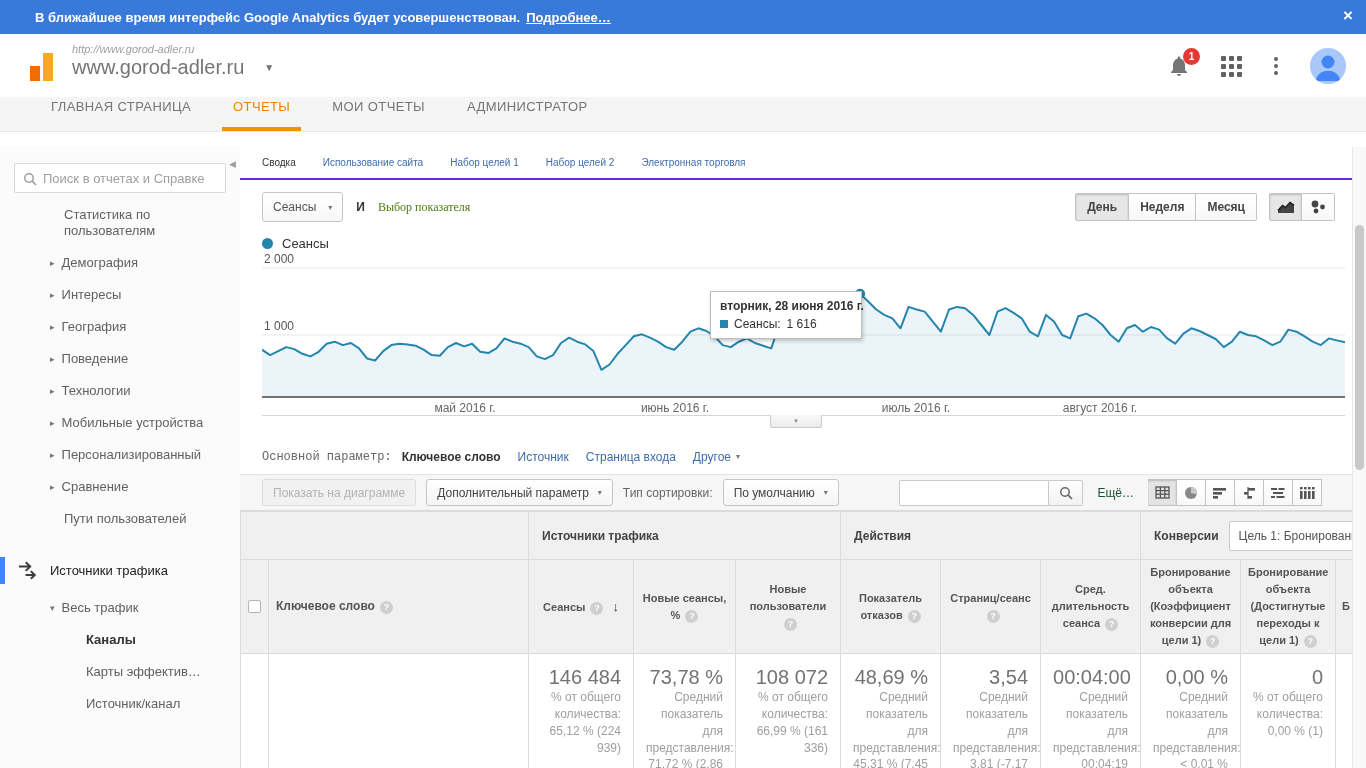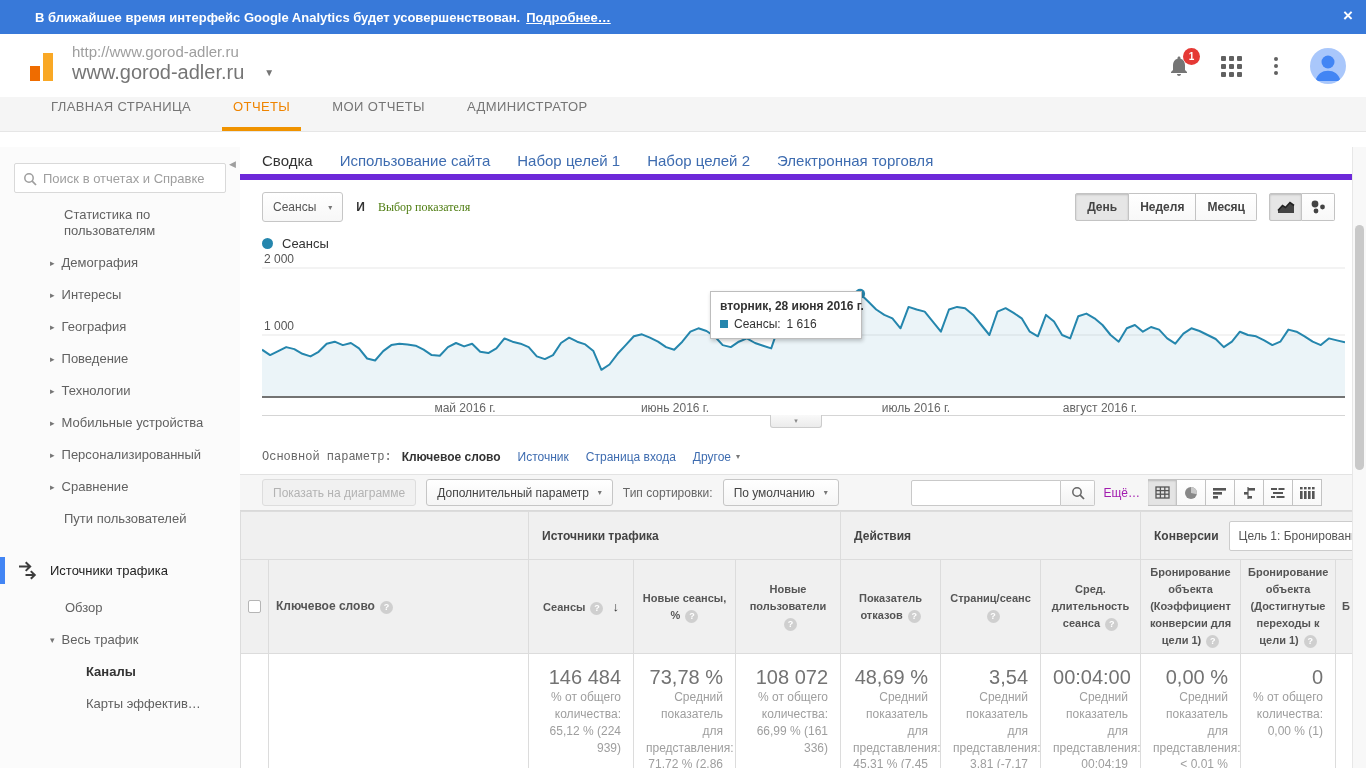--- a/index.html
+++ b/index.html
@@ -10,21 +10,21 @@
   .banner{position:absolute;top:0;left:0;width:100%;height:34px;background:#3879d9;color:#fff;display:flex;align-items:center;padding-left:35px;font-size:13px;font-weight:bold;z-index:30;}
   .banner .blink{color:#fff;text-decoration:underline;margin-left:6px;cursor:pointer;}
   .banner .close{position:absolute;right:13px;top:7px;font-size:17px;font-weight:bold;cursor:pointer;line-height:18px;}
 
   
   .header{position:absolute;top:34px;left:0;width:100%;height:63px;background:#fff;z-index:25;}
   .logo{position:absolute;left:30px;top:15px;width:32px;height:32px;display:flex;align-items:flex-end;gap:3px;}
   .logo .b1{width:10px;height:15px;background:#ef6c00;}
   .logo .b2{width:10px;height:28px;background:#f9a825;}
   .acct{position:absolute;left:72px;top:9px;}
-  .acct .url{font-size:15px;color:#9e9e9e;}
+  .acct .url{font-size:11px;color:#9e9e9e;font-style:italic;}
   .acct .namewrap{display:flex;align-items:center;gap:20px;margin-top:1px;cursor:pointer;}
   .acct .name{font-size:20px;color:#757575;}
   .acct .dd{font-size:10px;color:#757575;}
   .hicons{position:absolute;right:20px;top:14px;display:flex;align-items:center;gap:30px;height:36px;}
   .bellwrap{position:relative;width:24px;height:24px;cursor:pointer;}
   .badge{position:absolute;top:-6px;right:-9px;min-width:17px;height:17px;border-radius:50%;background:#e53935;color:#fff;font-size:10px;font-weight:bold;display:flex;align-items:center;justify-content:center;}
   .apps{display:grid;grid-template-columns:repeat(3,5px);grid-gap:3px;cursor:pointer;}
   .apps i{width:5px;height:5px;background:#616161;border-radius:1px;}
   .kebab{display:flex;flex-direction:column;gap:3px;cursor:pointer;padding:2px;}
   .kebab i{width:4px;height:4px;background:#616161;border-radius:50%;}
@@ -50,21 +50,21 @@
   .t-sub{padding-left:65px;}
   .t-sub-expanded{padding-left:50px;}
   .t-sub2{padding-left:86px;}
   .t-sub2-active{padding-left:86px;font-weight:bold;color:#333;}
   .t-section-active{padding-left:18px;margin-top:14px;padding-top:12px;padding-bottom:12px;color:#212121;align-items:center;}
   .t-section-active::before{content:"";position:absolute;left:0;top:8px;bottom:8px;width:5px;background:#4285f4;}
   .sb-icon{margin-right:12px;display:inline-flex;}
 
   
   .main{position:absolute;left:240px;top:147px;width:1126px;bottom:0;background:#fff;overflow:hidden;}
-  .rtabs{height:33px;border-bottom:6px solid #6d28d9;display:flex;gap:27px;padding-left:22px;align-items:center;font-size:15px;}
+  .rtabs{height:33px;border-bottom:2px solid #6d28d9;display:flex;gap:27px;padding-left:22px;align-items:center;font-size:10px;}
   .rtab{color:#3e6cb0;cursor:pointer;white-space:nowrap;}
   .rtab.active{color:#333;cursor:default;}
 
   .controls{margin-top:11px;padding:0 31px 0 22px;display:flex;justify-content:space-between;align-items:center;height:32px;}
   .c-left{display:flex;align-items:center;gap:13px;}
   .metric-btn{height:30px;padding:0 10px;background:linear-gradient(#fff,#f7f7f7);border:1px solid #c6c6c6;border-radius:3px;font-size:12px;color:#555;display:flex;align-items:center;gap:12px;cursor:pointer;}
   .caret{font-size:8px;color:#777;}
   .and{font-size:12px;color:#333;font-weight:bold;}
   .link{color:#4d7c0f;font-size:12px;cursor:pointer;text-decoration:none;font-family:Liberation Serif, serif;}
   .c-right{display:flex;align-items:center;gap:12px;}
@@ -96,21 +96,21 @@
   .param-row .plabel{margin-right:-7px;font-family:Liberation Mono, monospace;}
 
   .toolbar{margin-top:10px;height:37px;background:#f6f6f6;border-top:1px solid #e3e3e3;border-bottom:1px solid #d9d9d9;display:flex;align-items:center;padding:0 44px 0 22px;justify-content:space-between;}
   .tb-left{display:flex;align-items:center;gap:10px;}
   .btn{height:27px;padding:0 10px;font-size:12px;color:#444;background:linear-gradient(#fff,#f5f5f5);border:1px solid #c6c6c6;border-radius:3px;display:flex;align-items:center;gap:9px;cursor:pointer;font-family:"Liberation Sans",sans-serif;}
   .btn.disabled{color:#b3b3b3;background:#f1f1f1;border-color:#dddddd;cursor:default;}
   .tb-label{font-size:12px;color:#666;}
   .tb-right{display:flex;align-items:center;}
   .search-input{width:150px;height:26px;border:1px solid #c9c9c9;border-radius:2px 0 0 2px;background:#fff;padding:0 6px;font-size:12px;outline:none;font-family:"Liberation Sans",sans-serif;}
   .search-btn{width:34px;height:26px;border:1px solid #c9c9c9;border-left:none;background:linear-gradient(#fff,#f2f2f2);display:flex;align-items:center;justify-content:center;border-radius:0 2px 2px 0;cursor:pointer;}
-  .more-link{margin:0 8px;font-size:12px;color:#a21caf;cursor:pointer;}
+  .more-link{margin:0 14px;font-size:12px;color:#14532d;cursor:pointer;}
   .vbtn{width:29px;height:27px;border:1px solid #c3c3c3;border-left:none;background:linear-gradient(#fff,#f8f8f8);display:flex;align-items:center;justify-content:center;cursor:pointer;}
   .vbtn.active{background:#e4e4e4;box-shadow:inset 0 1px 2px rgba(0,0,0,.18);}
 
   
   .table-wrap{overflow:hidden;}
   table{border-collapse:collapse;table-layout:fixed;width:1140px;}
   th,td{border:1px solid #dcdcdc;vertical-align:middle;overflow:hidden;}
   .group-row th{height:48px;background:#f0f0f0;font-size:12px;color:#444;text-align:left;padding-left:13px;font-weight:bold;}
   .convwrap{display:flex;align-items:center;gap:10px;}
   .goal-btn{display:inline-flex;align-items:center;height:30px;background:#fff;border:1px solid #ccc;border-radius:2px;padding:0 9px;font-size:12px;color:#555;font-weight:normal;white-space:nowrap;cursor:pointer;}
@@ -239,32 +239,32 @@
       </div>
       <div class="sb-item t-section-active">
         <span class="sb-icon">
           <svg width="20" height="19" viewBox="0 0 20 19">
             <path fill="#3c3c3c" d="M1 4.5h8.6L7 1.9 8.4.5 13.6 5.5 8.4 10.6 7 9.2l2.6-2.7H1z"></path>
             <path fill="#3c3c3c" d="M7.5 13h6.8l-2.2-2.2 1.4-1.4 4.7 4.6-4.7 4.5-1.4-1.4 2.2-2.1H7.5z"></path>
           </svg>
         </span>
         <span class="sb-label">Источники трафика</span>
       </div>
-      <div class="sb-item t-sub">
-        <span class="sb-label">Обзор</span>
-      </div>
       <div class="sb-item t-sub-expanded">
         <span class="car">▾</span>
         <span class="sb-label">Весь трафик</span>
       </div>
       <div class="sb-item t-sub2-active">
         <span class="sb-label">Каналы</span>
       </div>
       <div class="sb-item t-sub2">
         <span class="sb-label">Карты эффектив…</span>
+      </div>
+      <div class="sb-item t-sub2">
+        <span class="sb-label">Источник/канал</span>
       </div>
     </div>
 </div>
 
 <div class="main">
   <div class="rtabs">
       <div class="rtab active">Сводка</div>
       <div class="rtab">Использование сайта</div>
       <div class="rtab">Набор целей 1</div>
       <div class="rtab">Набор целей 2</div>

